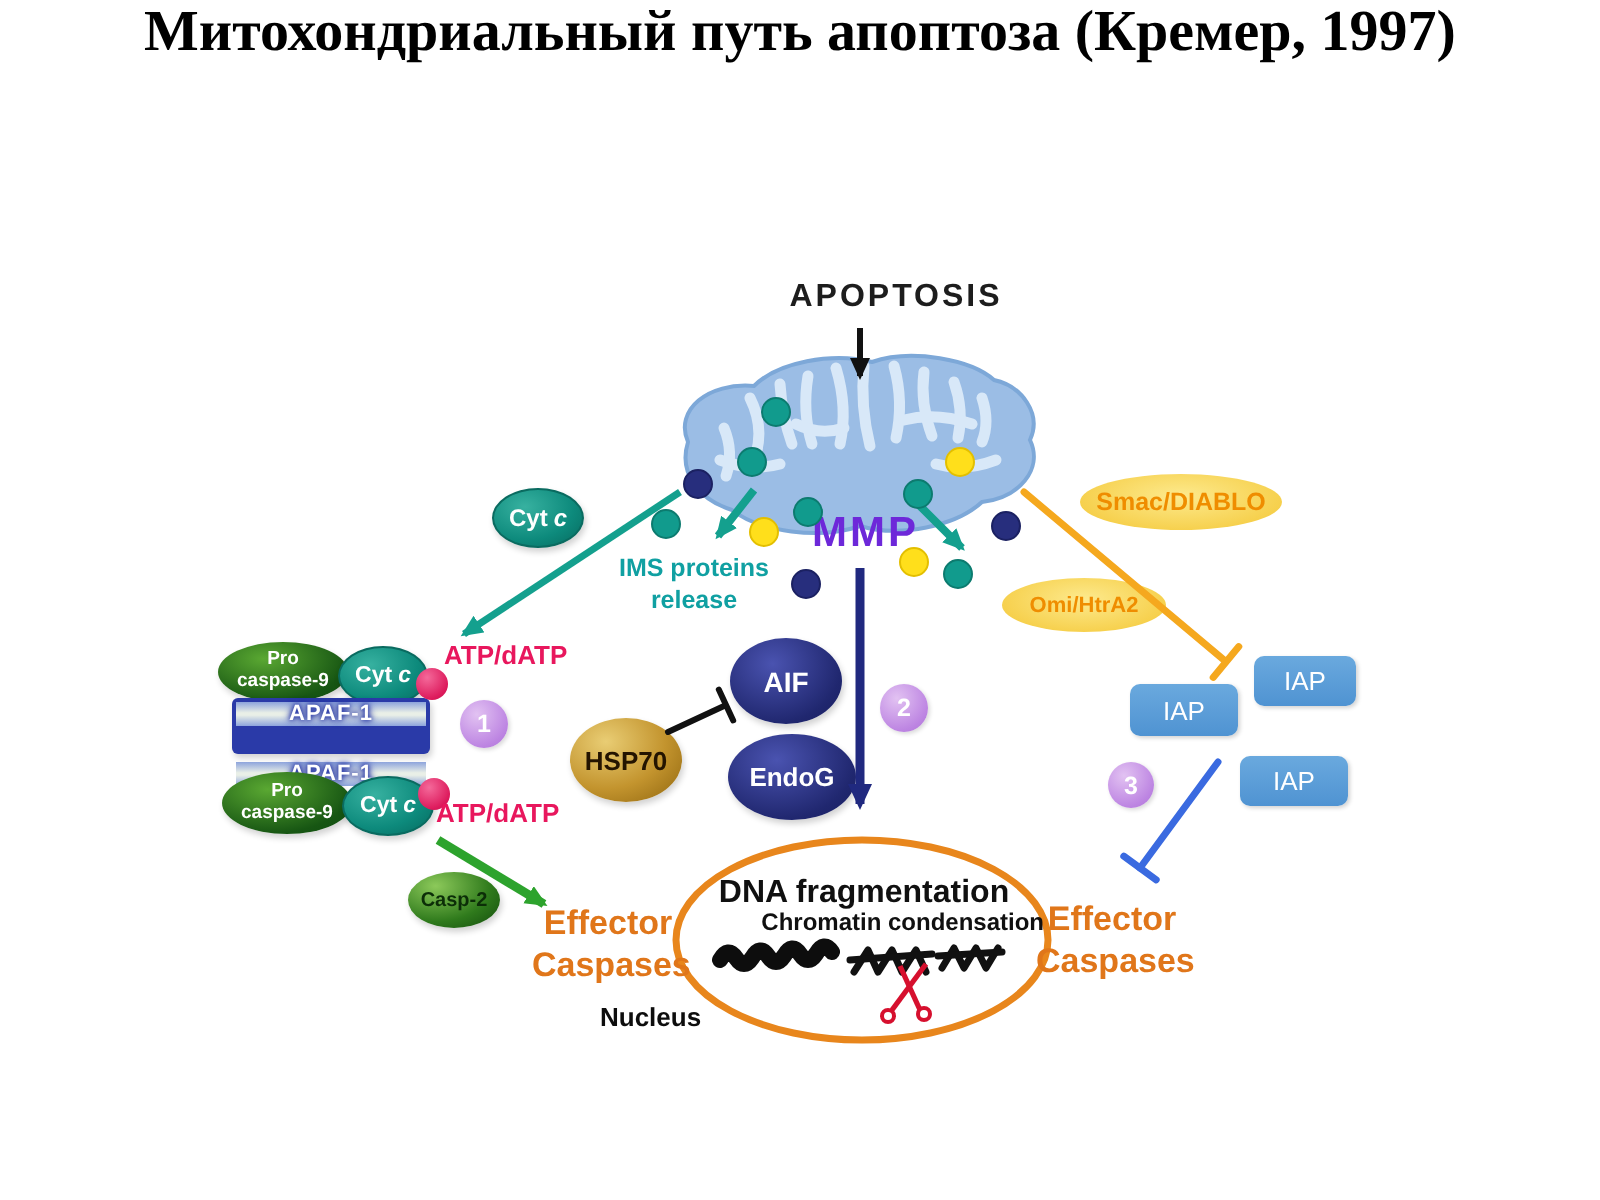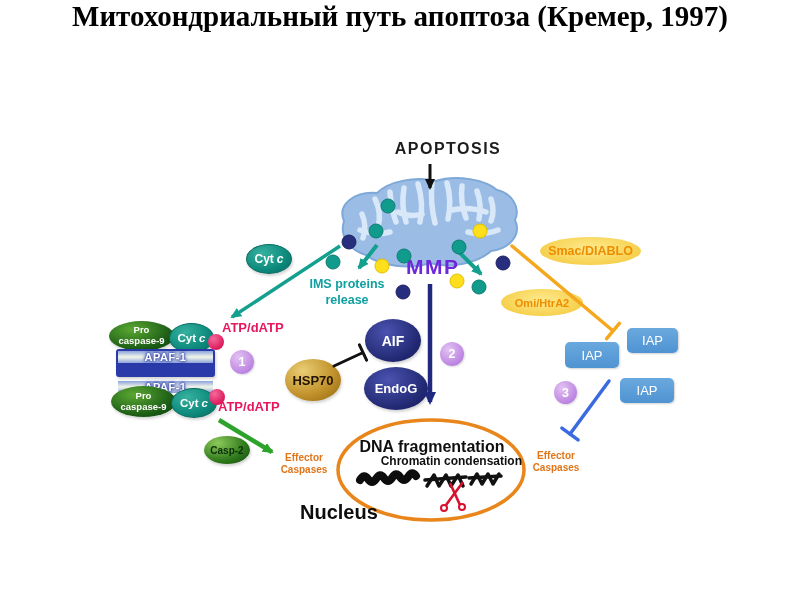--- a/index.html
+++ b/index.html
@@ -12,22 +12,22 @@
   #apoptosis{left:373px;top:140px;width:150px;text-align:center;font-size:16px;
              letter-spacing:1.5px;color:#1d1d1d;}
   #mmp{left:406px;top:213px;font-size:21px;letter-spacing:1.5px;color:#6d28d9;margin-top:42px;}
   #ims{left:293px;top:276px;width:108px;text-align:center;font-size:12.5px;
        color:#10a0a2;line-height:1.3;font-weight:bold;position:absolute;}
   #apoptosome-title{left:116px;top:292px;font-size:17px;color:#ea1c24;}
   #atp-top{left:222px;top:320px;font-size:13px;color:#e8175d;}
   #atp-bot{left:218px;top:399px;font-size:13px;color:#e8175d;}
   #dna1{left:352px;top:438px;width:160px;text-align:center;font-size:16px;color:#101010;}
   #dna2{left:342px;top:454px;width:180px;text-align:right;font-size:12px;color:#101010;}
-  #nucleus-label{left:300px;top:501px;font-size:20px;color:#0d0d0d;}
-  .effector{position:absolute;font-weight:bold;font-size:10px;color:#e0761a;
+  #nucleus-label{left:300px;top:501px;font-size:13px;color:#0d0d0d;}
+  .effector{position:absolute;font-weight:bold;font-size:17px;color:#e0761a;
             text-align:center;line-height:1.22;}
   #eff-left{left:266px;top:452px;width:76px;}
   #eff-right{left:518px;top:450px;width:76px;}
 
   .oval{position:absolute;border-radius:50%;display:flex;align-items:center;
         justify-content:center;text-align:center;color:#fff;font-weight:bold;
         box-shadow:1px 2px 3px rgba(0,0,0,0.18);}
   .teal-oval{background:radial-gradient(ellipse at 35% 30%,#37b1a0,#0d8a7c 60%,#076a5f);
              border:1px solid #0a6b60;}
   .navy-oval{background:radial-gradient(ellipse at 38% 30%,#4a53b0,#20276f 70%,#181d5e);}

